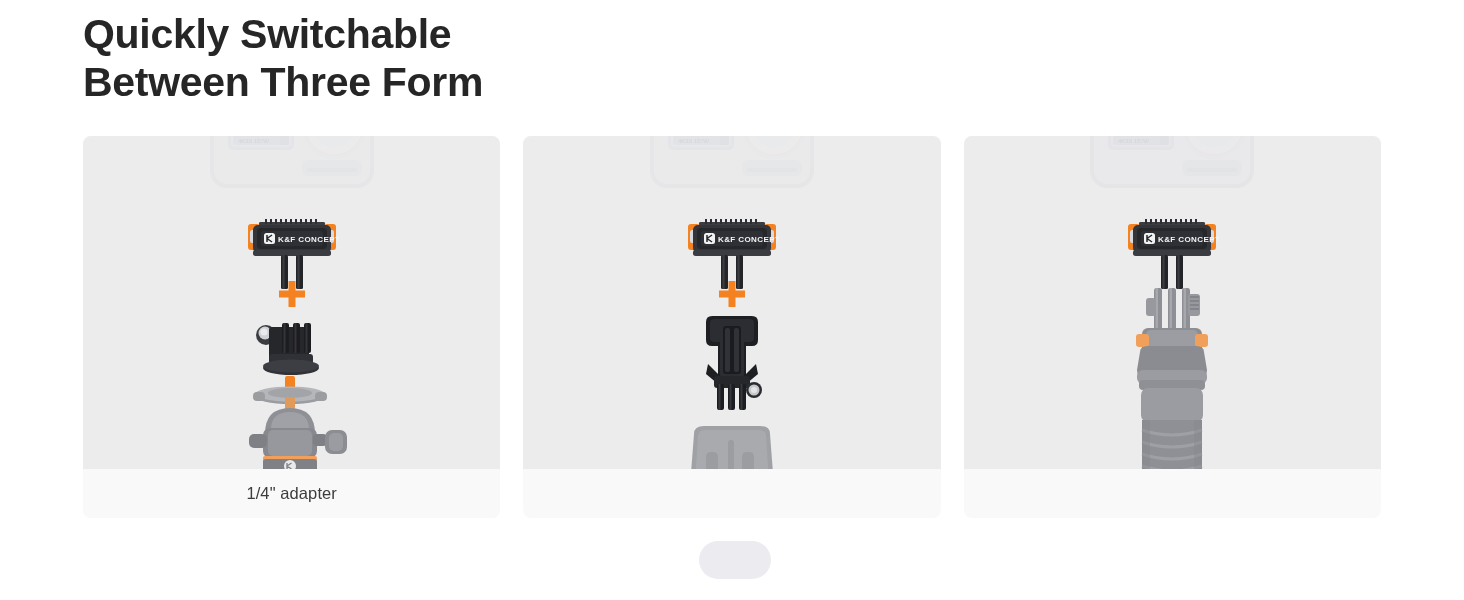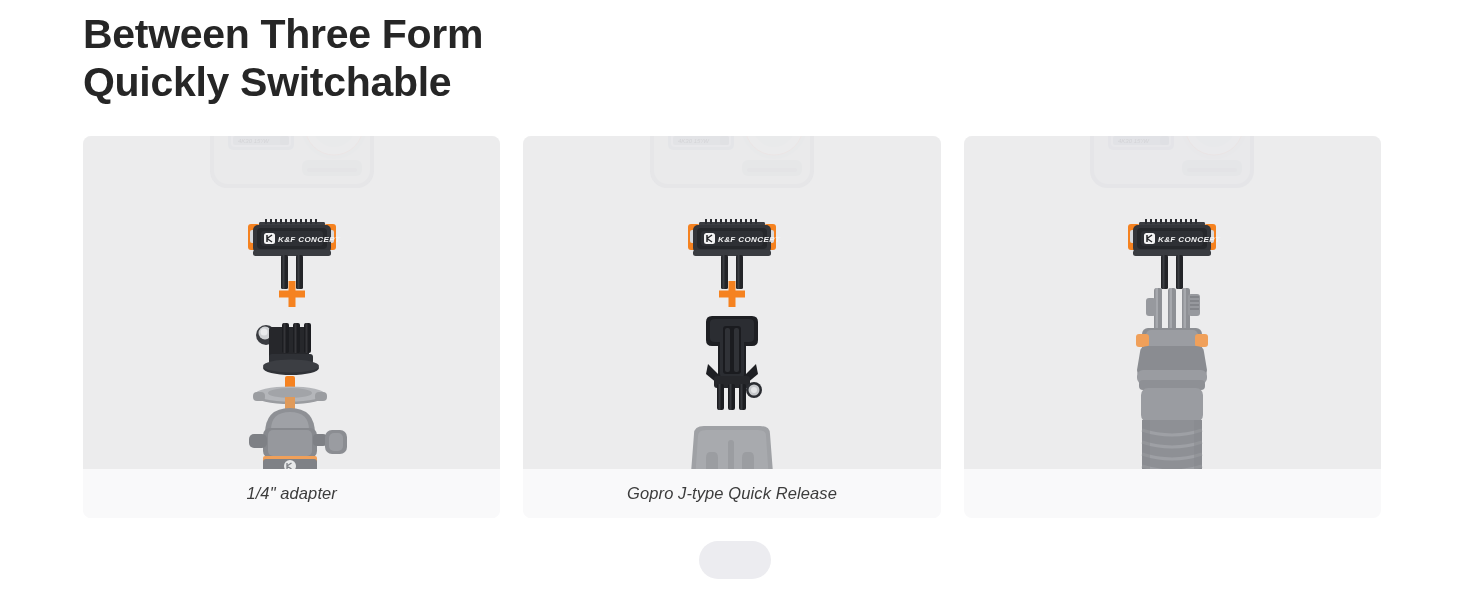--- a/index.html
+++ b/index.html
@@ -45,21 +45,20 @@
   }
 
   .card {
     position: relative;
     flex: 1 1 0;
     display: flex;
     flex-direction: column;
     border-radius: 8px;
     overflow: hidden;
     background: #f9f9fa;
-    font-style: italic;
   }
 
   .card-image {
     position: relative;
     height: 333px;
     background: #ececed;
     overflow: hidden;
   }
 
   .card-caption {
@@ -115,22 +114,22 @@
     border-radius: 19px;
     background: #ececf0;
   }
 </style>
 </head>
 <body>
 
 <div class="page">
 
   <h1 class="heading">
+    <span class="heading-line">Quickly Switchable</span>
     <span class="heading-line">Between Three Form</span>
-    <span class="heading-line">Quickly Switchable</span>
   </h1>
 
   <div class="cards">
 
     <div class="card">
       <div class="card-image">
         <div class="stack">
 
           <div class="part ghost-camera">
             <svg width="172" height="118" viewBox="0 0 172 118">
@@ -335,21 +334,20 @@
               <path d="M14 10 Q14 2 24 2 L80 2 Q90 2 90 10 L96 88 Q96 98 86 98 L18 98 Q8 98 8 88 Z" fill="#9fa1a5"></path>
               <path d="M18 12 Q18 6 26 6 L78 6 Q86 6 86 12 L91 86 Q91 94 83 94 L21 94 Q13 94 13 86 Z" fill="#a8aaae"></path>
               <rect x="48" y="16" width="6" height="70" rx="3" fill="#9b9da1"></rect>
               <path d="M30 28 Q26 28 26 34 L26 84 L38 84 L38 34 Q38 28 34 28 Z" fill="#9b9da1"></path>
               <path d="M70 28 Q74 28 74 34 L74 84 L62 84 L62 34 Q62 28 66 28 Z" fill="#9b9da1"></path>
             </svg>
           </div>
 
         </div>
       </div>
-      <div class="card-caption">Gopro J-type Quick Release</div>
     </div>
 
     <div class="card">
       <div class="card-image">
         <div class="stack">
 
           <div class="part ghost-camera">
             <svg width="172" height="118" viewBox="0 0 172 118">
               <rect x="4" y="4" width="164" height="110" rx="17" fill="#d7d8dd"></rect>
               <rect x="8" y="8" width="156" height="102" rx="14" fill="#e3e4e8"></rect>

